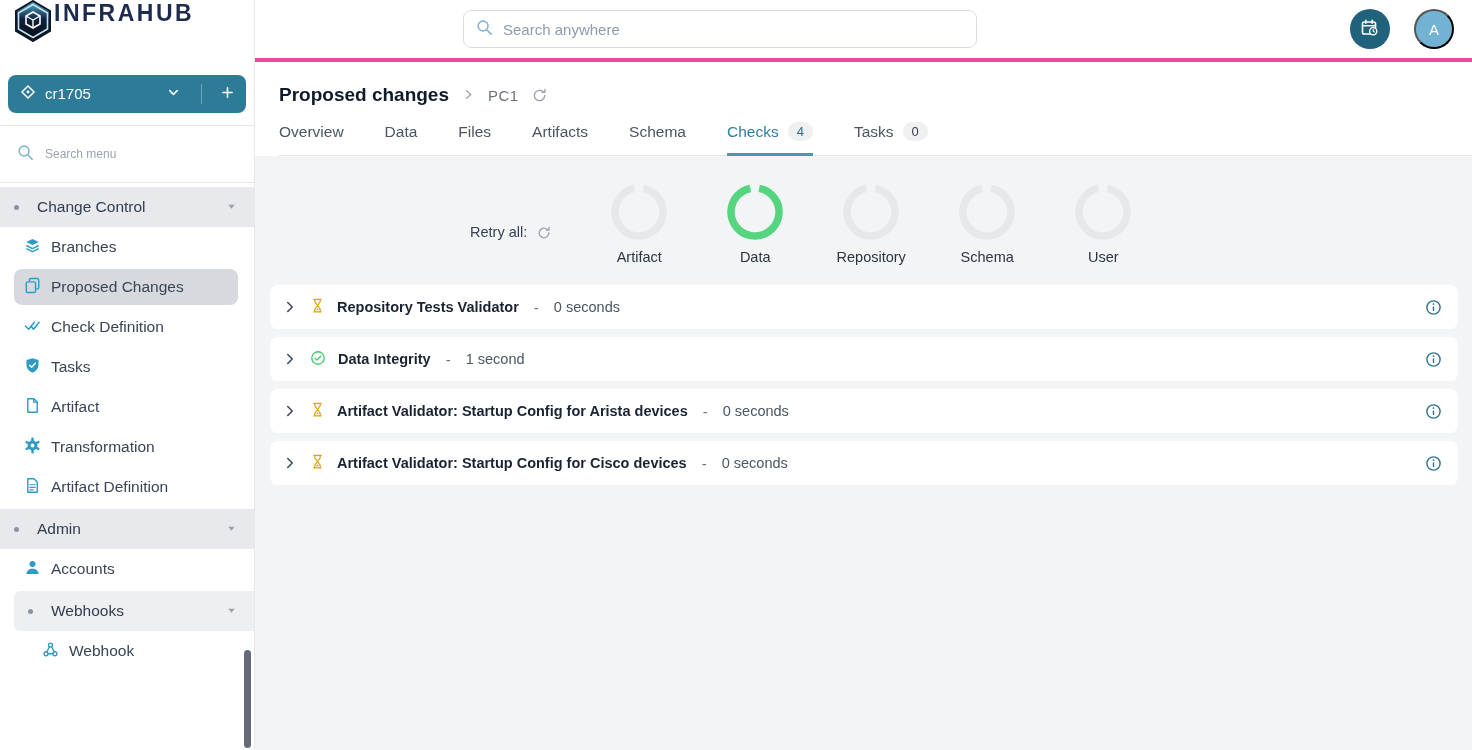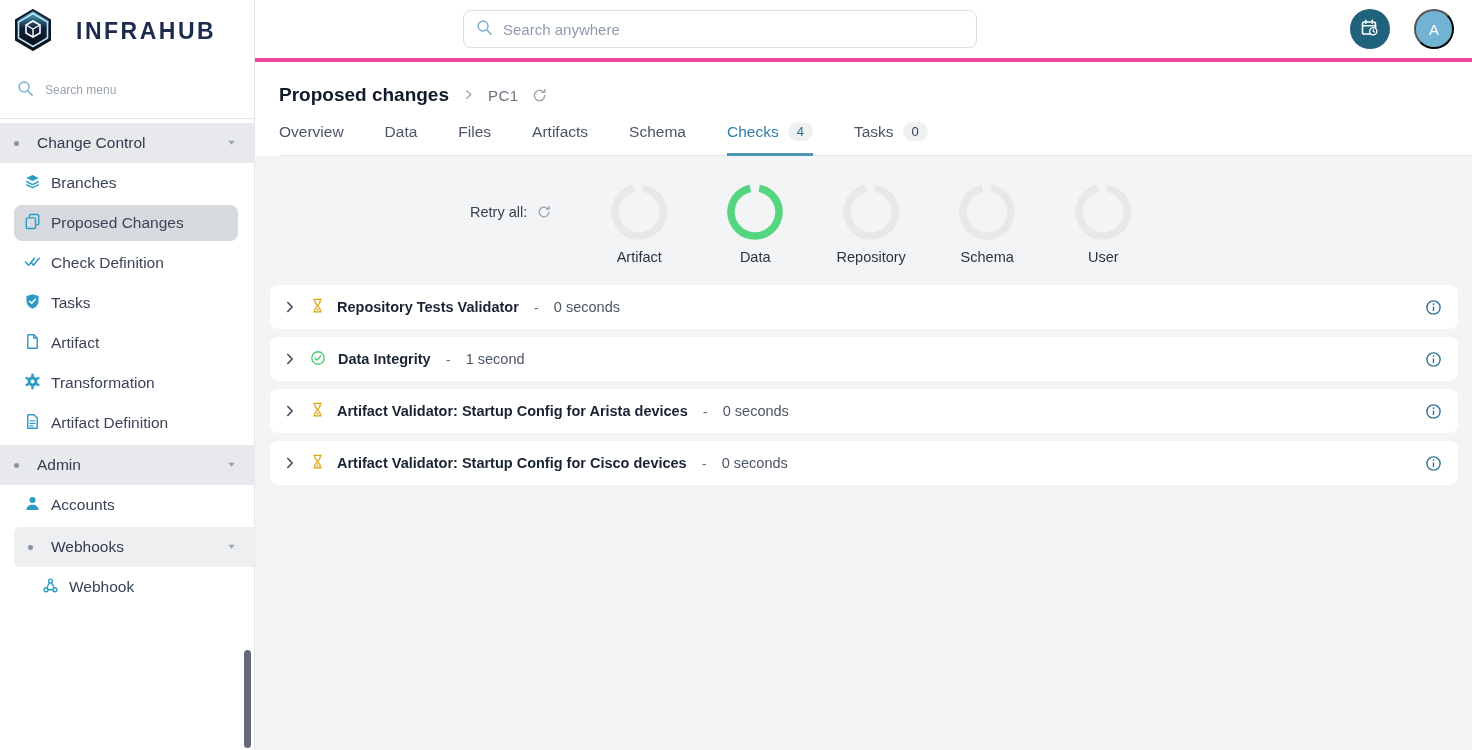--- a/index.html
+++ b/index.html
@@ -8,21 +8,21 @@
     --ring_idle:#e6e8ea; --ring_success:#55d57f; --status_pending:#d9a513;
     --status_success:#3fc96c; --info:#2d7493; --content_bg:#f2f4f6;
   }
   *{box-sizing:border-box;margin:0;padding:0;}
   html,body{width:1472px;height:750px;overflow:hidden;}
   body{font-family:"Liberation Sans",sans-serif;background:#fff;color:#3a4456;font-size:15px;}
   .app{display:flex;width:1472px;height:750px;}
 
   
   .sidebar{width:255px;min-width:255px;border-right:1px solid #e5e7eb;display:flex;flex-direction:column;position:relative;background:#fff;}
-  .logo-row{height:62px;display:flex;align-items:center;padding-left:13px;gap:23px;flex:none;}
+  .logo-row{height:62px;display:flex;align-items:flex-start;padding-left:13px;gap:1px;flex:none;}
   .brand{font-size:23px;font-weight:bold;color:var(--brand_navy);letter-spacing:2.5px;}
   .branch-row{height:64px;display:flex;align-items:center;padding:0 8px;border-bottom:1px solid #e5e7eb;flex:none;}
   .branch-btn{width:100%;height:38px;background:var(--branch_button);border:none;border-radius:8px;color:#fff;display:flex;align-items:center;padding:0 12px;gap:9px;font-size:15px;cursor:pointer;font-family:inherit;}
   .branch-btn .grow{flex:1;text-align:left;}
   .branch-sep{width:1px;height:20px;background:rgba(255,255,255,.3);margin:0 10px 0 12px;}
   .search-menu{height:57px;display:flex;align-items:center;gap:11px;padding:0 17px;border-bottom:1px solid #e5e7eb;flex:none;}
   .search-menu input{border:none;outline:none;font-size:12px;color:#3a4456;width:170px;font-family:inherit;background:transparent;}
   .search-menu input::placeholder{color:#9aa3b2;}
   .menu{flex:1;overflow:hidden;padding-top:2px;}
   .menu-item{height:40px;display:flex;align-items:center;gap:10px;padding-left:24px;font-size:15.5px;color:#3a4456;cursor:pointer;}
@@ -49,21 +49,21 @@
   .page-title{font-size:19px;font-weight:bold;color:#0f1a2a;}
   .crumb{color:#6b7280;font-size:15px;letter-spacing:.5px;}
   .tabs{display:flex;gap:41px;margin-top:16px;border-bottom:1px solid #e5e7eb;padding-right:24px;}
   .tab{display:flex;align-items:center;gap:9px;padding-bottom:12px;font-size:15.5px;color:#4b5563;cursor:pointer;border-bottom:3px solid transparent;margin-bottom:-1px;}
   .tab.active{color:var(--tab_active);border-bottom-color:#4e94b4;}
   .badge{background:#eef0f2;border-radius:10px;padding:2px 9px;font-size:13px;color:#374151;}
   .tab.active .badge{color:#2b6e90;}
 
   .content{flex:1;background:var(--content_bg);padding-top:28px;overflow:hidden;}
   .retry-row{display:flex;align-items:flex-start;}
-  .retry-label-group{display:flex;align-items:center;gap:10px;margin-left:215px;height:56px;}
+  .retry-label-group{display:flex;align-items:flex-end;gap:10px;margin-left:215px;height:56px;}
   .retry-label{font-size:14.5px;color:#374151;}
   .retry-btn{background:none;border:none;cursor:pointer;display:flex;padding:0;}
   .rings{display:flex;margin-left:30px;}
   .ring-box{width:116px;display:flex;flex-direction:column;align-items:center;gap:9px;cursor:pointer;}
   .ring-label{font-size:14.5px;color:#2b3440;}
   .cards{margin:20px 14px 0 15px;}
   .card{height:44px;background:#fff;border-radius:8px;display:flex;align-items:center;padding:0 16px 0 12px;gap:12px;margin-bottom:8px;}
   .card-title{font-weight:bold;font-size:14.5px;color:#1a2332;}
   .card-sep{color:#6b7280;margin:0 3px;}
   .card-dur{color:#4b5563;font-size:14.5px;}
@@ -89,20 +89,42 @@
             </defs>
           <path d="M20 1 37 11v20L20 41 3 31V11z" fill="url(#hexg)" stroke="#0e1726" stroke-width="2"></path>
           <path d="M20 4.5 34.5 13v16L20 37.5 5.5 29V13z" fill="none" stroke="#bfe3f0" stroke-width="1.6"></path>
           <path d="M20 12l7 4v8l-7 4-7-4v-8z" fill="none" stroke="#fff" stroke-width="1.6"></path>
           <path d="M13 16l7 4 7-4M20 20v8" fill="none" stroke="#fff" stroke-width="1.4"></path>
         </svg>
       </span>
       <span class="brand">INFRAHUB</span>
     </div>
 
+    <div class="branch-row">
+      <button class="branch-btn">
+        <span>
+          <svg width="16" height="16" viewBox="0 0 18 18">
+              <path d="M9 2.2 15.8 9 9 15.8 2.2 9z" fill="none" stroke="#fff" stroke-width="1.7"></path>
+              <circle cx="9" cy="9" r="1.6" fill="#fff"></circle>
+            </svg>
+        </span>
+        <span class="grow">cr1705</span>
+        <span>
+          <svg width="13" height="13" viewBox="0 0 14 14">
+              <path d="M3 5l4 4 4-4" fill="none" stroke="#fff" stroke-width="1.7" stroke-linecap="round" stroke-linejoin="round"></path>
+            </svg>
+        </span>
+        <span class="branch-sep"></span>
+        <span>
+          <svg width="13" height="13" viewBox="0 0 14 14">
+              <path d="M7 2v10M2 7h10" stroke="#fff" stroke-width="1.7" stroke-linecap="round"></path>
+            </svg>
+        </span>
+      </button>
+    </div>
 
     <div class="search-menu">
       <span>
         <svg width="17" height="17" viewBox="0 0 18 18">
             <circle cx="7.5" cy="7.5" r="5.2" fill="none" stroke="#7fb4cf" stroke-width="1.7"></circle>
             <path d="M11.6 11.6 16 16" stroke="#7fb4cf" stroke-width="1.7" stroke-linecap="round"></path>
           </svg>
       </span>
       <input placeholder="Search menu" style="">
     </div>

